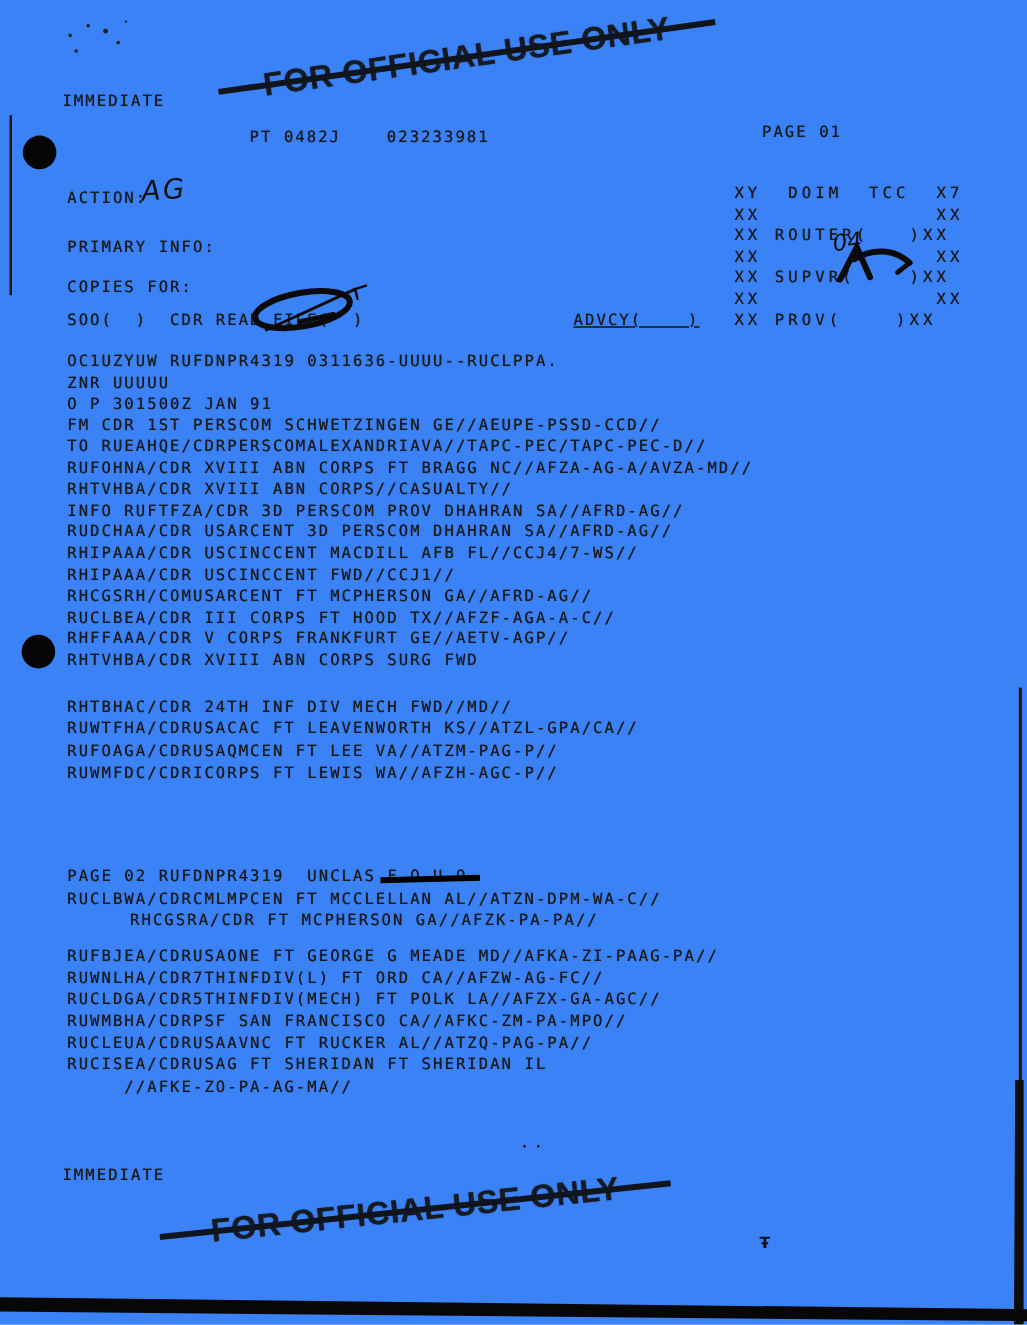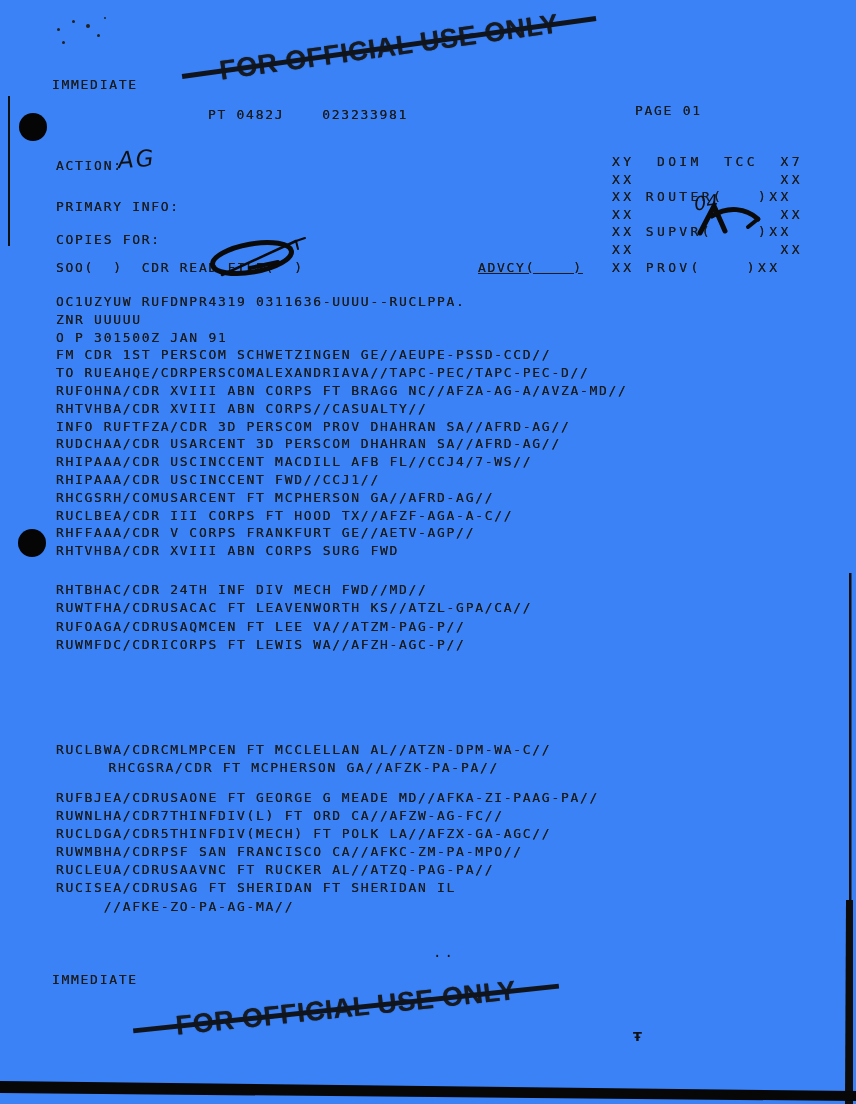--- a/index.html
+++ b/index.html
@@ -85,20 +85,21 @@
   <div class="t" style="left:56px;top:231px;">COPIES FOR:</div>
   <div class="t" style="left:56px;top:259px;">SOO(  )  CDR READ FILE(  )</div>
   <div class="t" style="left:478px;top:259px;text-decoration:underline;">ADVCY(    )</div>
 
   <div class="t rbox" style="left:612px;top:153px;"><div>XY  DOIM  TCC  X7</div><div>XX             XX</div><div>XX ROUTER(   )XX</div><div>XX             XX</div><div>XX SUPVR(    )XX</div><div>XX             XX</div><div>XX PROV(    )XX</div></div>
   <div class="hand hand-04">04</div>
 
   <div class="t" style="left:56px;top:293px;"><div>OC1UZYUW RUFDNPR4319 0311636-UUUU--RUCLPPA.</div><div>ZNR UUUUU</div><div>O P 301500Z JAN 91</div><div>FM CDR 1ST PERSCOM SCHWETZINGEN GE//AEUPE-PSSD-CCD//</div><div>TO RUEAHQE/CDRPERSCOMALEXANDRIAVA//TAPC-PEC/TAPC-PEC-D//</div><div>RUFOHNA/CDR XVIII ABN CORPS FT BRAGG NC//AFZA-AG-A/AVZA-MD//</div><div>RHTVHBA/CDR XVIII ABN CORPS//CASUALTY//</div><div>INFO RUFTFZA/CDR 3D PERSCOM PROV DHAHRAN SA//AFRD-AG//</div><div>RUDCHAA/CDR USARCENT 3D PERSCOM DHAHRAN SA//AFRD-AG//</div><div>RHIPAAA/CDR USCINCCENT MACDILL AFB FL//CCJ4/7-WS//</div><div>RHIPAAA/CDR USCINCCENT FWD//CCJ1//</div><div>RHCGSRH/COMUSARCENT FT MCPHERSON GA//AFRD-AG//</div><div>RUCLBEA/CDR III CORPS FT HOOD TX//AFZF-AGA-A-C//</div><div>RHFFAAA/CDR V CORPS FRANKFURT GE//AETV-AGP//</div><div>RHTVHBA/CDR XVIII ABN CORPS SURG FWD</div></div>
   <div class="t para2" style="left:56px;top:581px;"><div>RHTBHAC/CDR 24TH INF DIV MECH FWD//MD//</div><div>RUWTFHA/CDRUSACAC FT LEAVENWORTH KS//ATZL-GPA/CA//</div><div>RUFOAGA/CDRUSAQMCEN FT LEE VA//ATZM-PAG-P//</div><div>RUWMFDC/CDRICORPS FT LEWIS WA//AFZH-AGC-P//</div></div>
 
+  <div class="t para3" style="left:56px;top:722px;"><span>PAGE 02 RUFDNPR4319  UNCLAS </span><span class="struck">F O U O</span></div>
   <div class="t para3" style="left:56px;top:741px;text-align:center;"><div>RUCLBWA/CDRCMLMPCEN FT MCCLELLAN AL//ATZN-DPM-WA-C//</div><div>RHCGSRA/CDR FT MCPHERSON GA//AFZK-PA-PA//</div></div>
 
   <div class="t para4" style="left:56px;top:789px;"><div>RUFBJEA/CDRUSAONE FT GEORGE G MEADE MD//AFKA-ZI-PAAG-PA//</div><div>RUWNLHA/CDR7THINFDIV(L) FT ORD CA//AFZW-AG-FC//</div><div>RUCLDGA/CDR5THINFDIV(MECH) FT POLK LA//AFZX-GA-AGC//</div><div>RUWMBHA/CDRPSF SAN FRANCISCO CA//AFKC-ZM-PA-MPO//</div><div>RUCLEUA/CDRUSAAVNC FT RUCKER AL//ATZQ-PAG-PA//</div><div>RUCISEA/CDRUSAG FT SHERIDAN FT SHERIDAN IL</div><div>     //AFKE-ZO-PA-AG-MA//</div></div>
 
   <div class="t" style="left:52px;top:971px;">IMMEDIATE</div>
   <div class="dots2">··</div>
   <div class="banner banner-bottom">
     <span>FOR OFFICIAL USE ONLY</span>
     <div class="bar"></div>
   </div>

